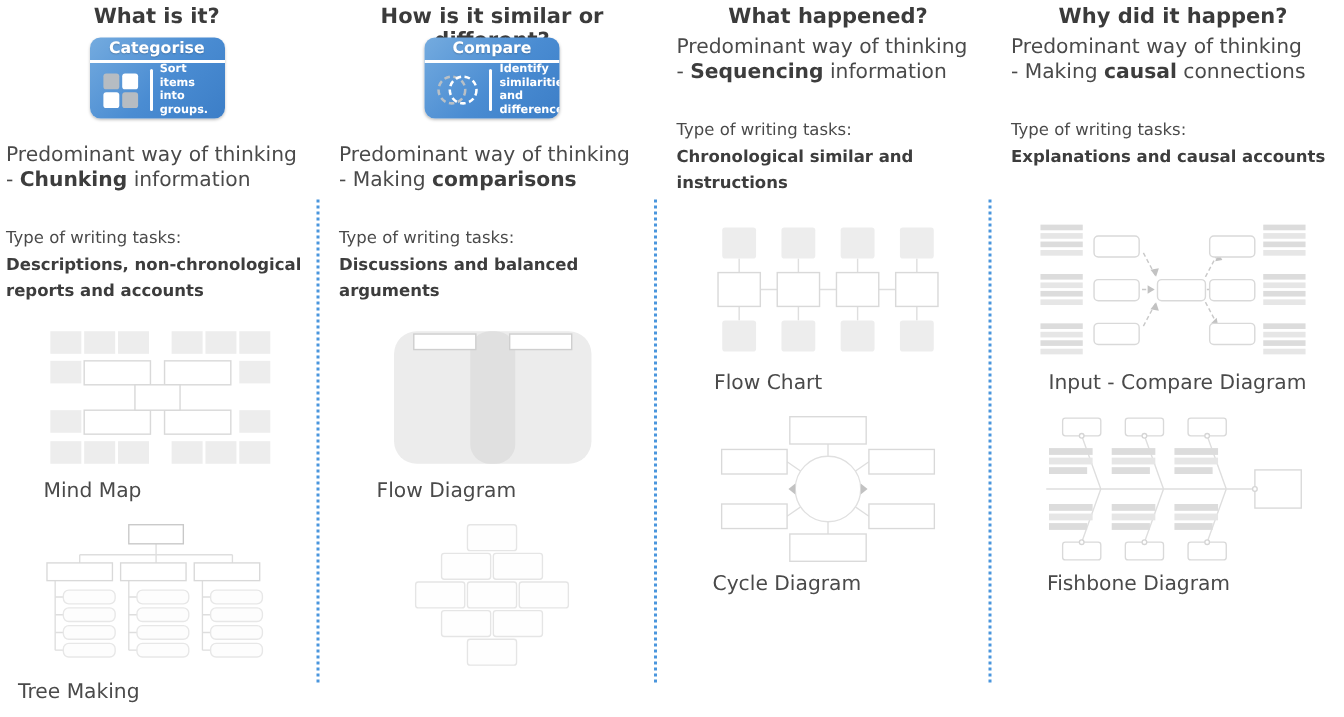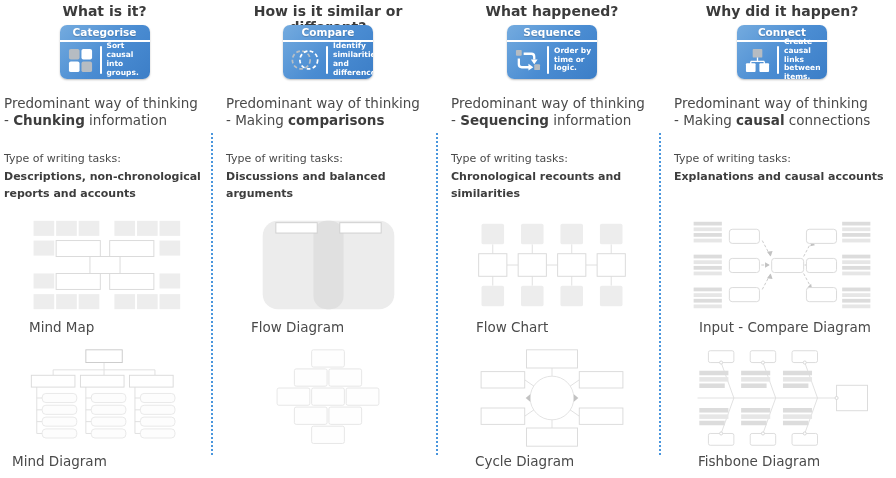--- a/index.html
+++ b/index.html
@@ -61,21 +61,21 @@
         <div class="card-body">
           <span class="card-icon">
             <svg width="27" height="27" viewBox="0 0 28 28">
               <rect x="2" y="2" width="11" height="11" rx="2" fill="#b6bcc2"></rect>
               <rect x="15" y="2" width="11" height="11" rx="2" fill="#ffffff"></rect>
               <rect x="2" y="15" width="11" height="11" rx="2" fill="#ffffff"></rect>
               <rect x="15" y="15" width="11" height="11" rx="2" fill="#b6bcc2"></rect>
             </svg>
           </span>
           <span class="card-sep"></span>
-          <span class="card-desc">Sort causal into groups.</span>
+          <span class="card-desc">Sort items into groups.</span>
         </div>
       </div>
     </div>
     <p class="thinking">
       <span>Predominant way of thinking</span><br>
       <span>- </span><b>Chunking</b><span> information</span>
     </p>
     <p class="writing">
       <span>Type of writing tasks:</span><br>
       <b>Descriptions, non-chronological reports and accounts</b>
@@ -155,21 +155,21 @@
             <rect x="68" y="63" width="38" height="10" rx="4"></rect>
             <rect x="68" y="76" width="38" height="10" rx="4"></rect>
             <rect x="68" y="89" width="38" height="10" rx="4"></rect>
           <rect x="122" y="50" width="38" height="10" rx="4"></rect>
             <rect x="122" y="63" width="38" height="10" rx="4"></rect>
             <rect x="122" y="76" width="38" height="10" rx="4"></rect>
             <rect x="122" y="89" width="38" height="10" rx="4"></rect>
         </g>
       </svg>
     </div>
-    <div class="diagram-label bottom">Mind Diagram</div>
+    <div class="diagram-label bottom">Tree Making</div>
   </section>
 
   <section class="col divided">
     <h2 class="q-title">How is it similar or different?</h2>
     <div class="card-wrap">
       <div class="card">
         <div class="card-title">Compare</div>
         <div class="card-body">
           <span class="card-icon">
             <svg width="30" height="26" viewBox="0 0 32 26">
@@ -212,46 +212,27 @@
           <rect x="43" y="65" width="36" height="19" rx="2"></rect>
             <rect x="81" y="65" width="36" height="19" rx="2"></rect>
           <rect x="62" y="86" width="36" height="19" rx="2"></rect>
         </g>
       </svg>
     </div>
   </section>
 
   <section class="col divided">
     <h2 class="q-title">What happened?</h2>
-    <div class="card-wrap">
-      <div class="card">
-        <div class="card-title">Sequence</div>
-        <div class="card-body">
-          <span class="card-icon">
-            <svg width="27" height="26" viewBox="0 0 28 27">
-              <rect x="2" y="3" width="6" height="6" rx="1" fill="#b6bcc2"></rect>
-              <path d="M10,7 h8 a3,3 0 0 1 3,3 v3" fill="none" stroke="#ffffff" stroke-width="2.4"></path>
-              <polygon points="17.5,13 24.5,13 21,18" fill="#ffffff"></polygon>
-              <path d="M5,12 v6 a3,3 0 0 0 3,3 h8" fill="none" stroke="#ffffff" stroke-width="2.4"></path>
-              <polygon points="15,17.5 15,24.5 20,21" fill="#ffffff"></polygon>
-              <rect x="21" y="18" width="6" height="6" rx="1" fill="#b6bcc2"></rect>
-            </svg>
-          </span>
-          <span class="card-sep"></span>
-          <span class="card-desc">Order by time or logic.</span>
-        </div>
-      </div>
-    </div>
     <p class="thinking">
       <span>Predominant way of thinking</span><br>
       <span>- </span><b>Sequencing</b><span> information</span>
     </p>
     <p class="writing">
       <span>Type of writing tasks:</span><br>
-      <b>Chronological recounts and similarities</b>
+      <b>Chronological similar and instructions</b>
     </p>
     <div class="thumb">
       <svg width="158" height="94" viewBox="0 0 160 100">
         <g class="tline">
           <line x1="17" y1="28" x2="17" y2="38"></line>
             <line x1="59" y1="28" x2="59" y2="38"></line>
             <line x1="101" y1="28" x2="101" y2="38"></line>
             <line x1="143" y1="28" x2="143" y2="38"></line>
           <line x1="17" y1="62" x2="17" y2="72"></line>
             <line x1="59" y1="62" x2="59" y2="72"></line>
@@ -301,37 +282,20 @@
           <rect x="110" y="26" width="48" height="18"></rect>
             <rect x="110" y="66" width="48" height="18"></rect>
         </g>
       </svg>
     </div>
     <div class="diagram-label bottom">Cycle Diagram</div>
   </section>
 
   <section class="col divided">
     <h2 class="q-title">Why did it happen?</h2>
-    <div class="card-wrap">
-      <div class="card">
-        <div class="card-title">Connect</div>
-        <div class="card-body">
-          <span class="card-icon">
-            <svg width="27" height="26" viewBox="0 0 28 27">
-              <rect x="9" y="2" width="10" height="9" rx="1" fill="#b6bcc2"></rect>
-              <path d="M14,11 v4 M7,15 h14 M7,15 v3 M21,15 v3" fill="none" stroke="#ffffff" stroke-width="1.4"></path>
-              <rect x="2" y="17" width="10" height="9" rx="1" fill="#ffffff"></rect>
-              <rect x="16" y="17" width="10" height="9" rx="1" fill="#ffffff"></rect>
-            </svg>
-          </span>
-          <span class="card-sep"></span>
-          <span class="card-desc">Create causal links between items.</span>
-        </div>
-      </div>
-    </div>
     <p class="thinking">
       <span>Predominant way of thinking</span><br>
       <span>- Making </span><b>causal</b><span> connections</span>
     </p>
     <p class="writing">
       <span>Type of writing tasks:</span><br>
       <b>Explanations and causal accounts</b>
     </p>
     <div class="thumb">
       <svg width="192" height="94" viewBox="0 0 192 100">

